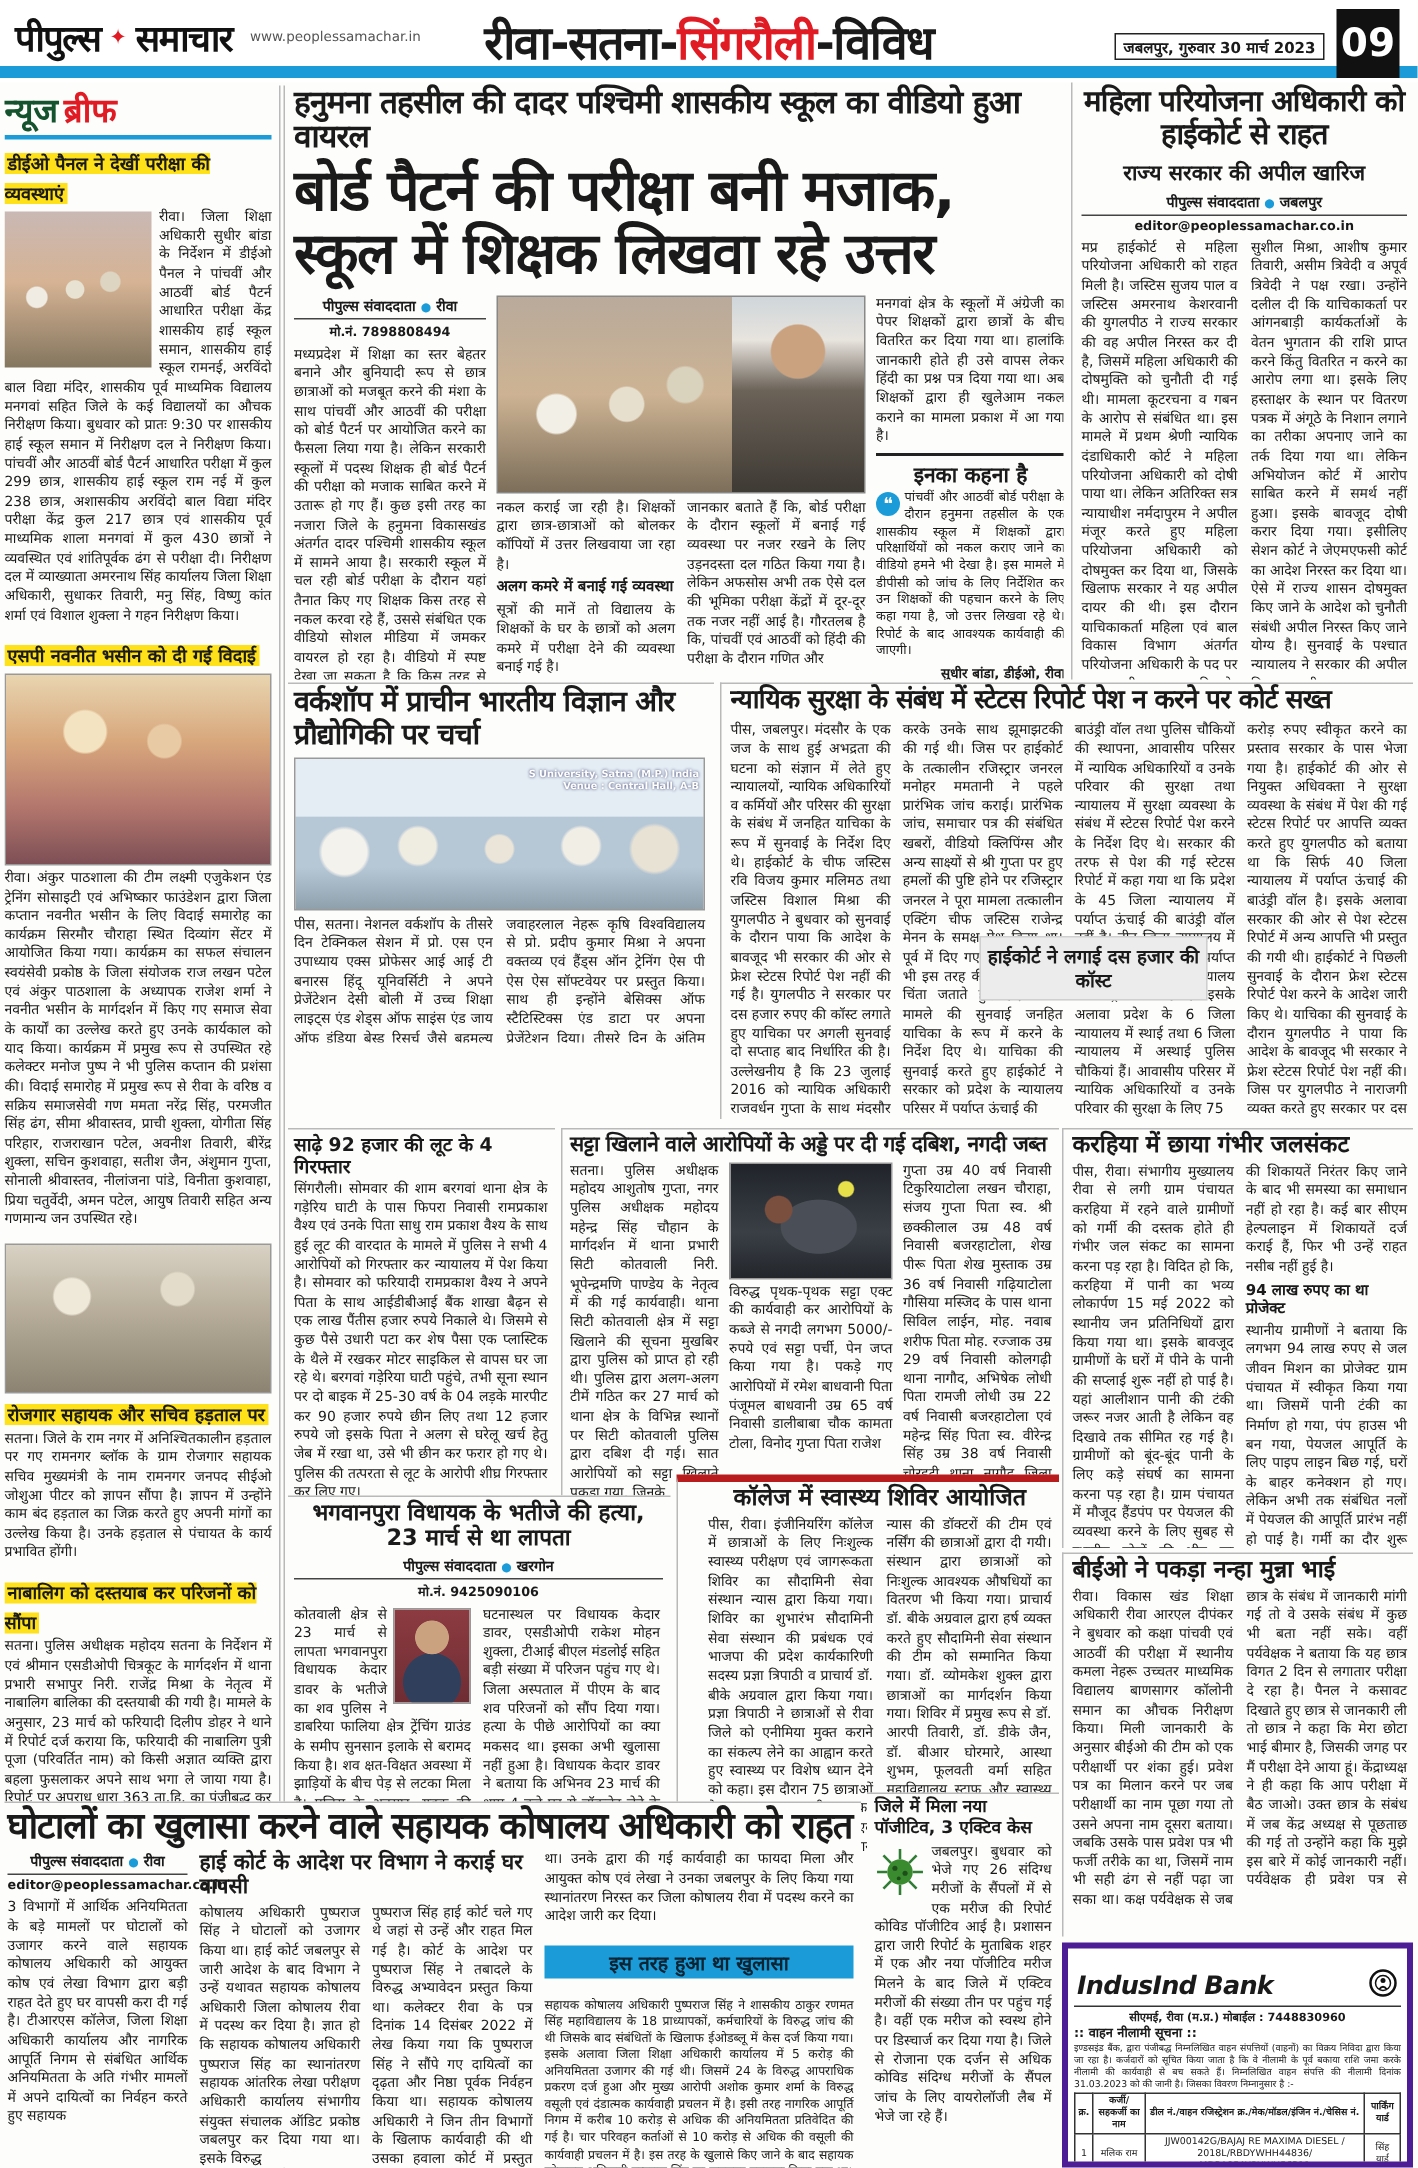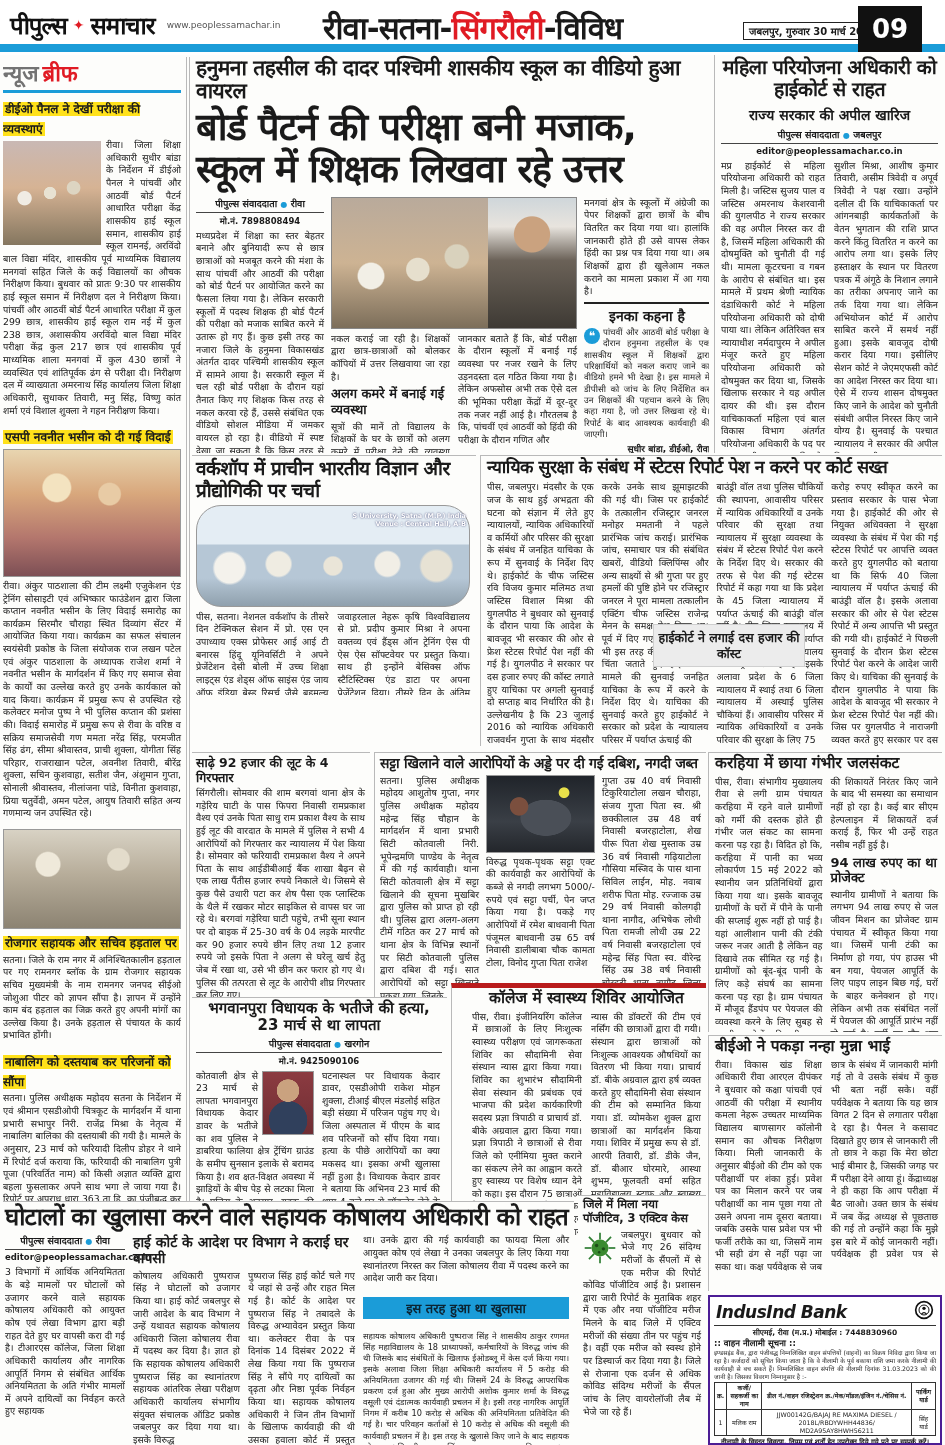--- a/index.html
+++ b/index.html
@@ -11,37 +11,37 @@
   
   .masthead { position:absolute; top:0; left:0; width:945px; height:55px; background:#fff; }
   .mast-bar { position:absolute; top:44px; left:0; width:945px; height:8px; background:#1b9cd8; }
   .logo-wrap { position:absolute; left:10px; top:8px; display:flex; align-items:center; gap:6px; }
   .logo-text { font-size:24px; font-weight:700; color:#111; letter-spacing:-1px; }
   .logo-dia { color:#e01b24; font-size:14px; }
   .site-url { font-size:9px; color:#555; margin-left:6px; }
   .section-title { position:absolute; left:0; right:0; top:6px; text-align:center; font-size:31px; font-weight:700; letter-spacing:-1px; }
   .section-title .red { color:#e01b24; }
   .dateline { position:absolute; right:62px; top:22px; font-size:10px; font-weight:700; border:1px solid #222; padding:1px 5px; background:#fff; }
-  .page-no { position:absolute; right:23px; top:6px; width:64px; height:46px; background:#111; color:#fff;
+  .page-no { position:absolute; right:12px; top:6px; width:42px; height:46px; background:#111; color:#fff;
              font-size:26px; font-weight:700; display:flex; align-items:center; justify-content:center; z-index:2; }
   
   .art { position:absolute; overflow:hidden; background:#fdfdfb; }
   .rule-r { border-right:1px solid #b9b9b9; }
   .body-text { font-size:9.3px; line-height:1.36; text-align:justify; color:#191919; }
   .cols-2 { column-count:2; column-gap:9px; }
   .byline { font-size:9.5px; font-weight:700; text-align:center; border-bottom:1px solid #444; padding-bottom:2px; margin-bottom:2px; }
   .byline .dot { color:#1b9cd8; font-size:8px; }
   .subline { font-size:8.5px; font-weight:700; text-align:center; margin-bottom:4px; }
   .photo { width:100%; border:1px solid #999; }
-  .subhead { font-weight:700; font-size:13px; line-height:1.2; margin:3px 0; }
+  .subhead { font-weight:700; font-size:10px; line-height:1.2; margin:3px 0; }
   
   .page-body { position:absolute; top:55px; left:0; width:945px; height:1390px; }
   .brief-col { left:3px; top:2px; width:184px; height:1144px; padding-right:5px; }
   .brief-head { font-size:22px; font-weight:700; border-bottom:3px solid #1b9cd8; padding-bottom:3px; margin-bottom:5px; }
-  .brief-head .b1 { color:#737373; } .brief-head .b2 { color:#e01b24; margin-left:4px; }
+  .brief-head .b1 { color:#14532d; } .brief-head .b2 { color:#e01b24; margin-left:4px; }
   .brief-hl { display:inline; background:#ffe11a; font-size:12px; font-weight:700; line-height:1.3; padding:0 2px; }
   .brief-item { margin-bottom:9px; }
   .ph-class { float:left; width:98px; height:104px; margin:2px 5px 2px 0;
       background: radial-gradient(circle at 22% 55%, #f0ece4 0 7%, transparent 8%),
                   radial-gradient(circle at 48% 50%, #e8e2d2 0 8%, transparent 9%),
                   radial-gradient(circle at 72% 45%, #ddd5c2 0 7%, transparent 8%),
                   linear-gradient(180deg,#c9b8b4,#d6b394 45%,#84765f 100%); }
   .ph-farewell { height:128px; margin:3px 0;
       background: radial-gradient(circle at 30% 30%, #f3e3c0 0 9%, transparent 10%),
                   radial-gradient(circle at 60% 35%, #e8cba5 0 8%, transparent 9%),
@@ -81,21 +81,21 @@
   .mahila-sub { font-size:14px; font-weight:700; text-align:center; margin:3px 0 4px; }
   
   .workshop { left:192px; top:400px; width:284px; height:240px; padding:2px 6px 0 4px; border-top:1px solid #b9b9b9; }
   .ws-hl { font-size:19px; font-weight:700; line-height:1.15; letter-spacing:-0.5px; margin-bottom:3px; }
   .ph-ws { height:102px; position:relative; margin-bottom:4px;
       background: radial-gradient(circle at 12% 62%, #f4f2ec 0 6%, transparent 7%),
                   radial-gradient(circle at 30% 58%, #efece2 0 6%, transparent 7%),
                   radial-gradient(circle at 50% 60%, #eae5d8 0 6%, transparent 7%),
                   radial-gradient(circle at 70% 58%, #f1eee6 0 6%, transparent 7%),
                   radial-gradient(circle at 88% 60%, #e7e2d4 0 6%, transparent 7%),
-                  linear-gradient(180deg,#e4edf4 0 38%, #b6c7d6 39% 72%, #8fa0ad 100%); border-radius: 25px; }
+                  linear-gradient(180deg,#e4edf4 0 38%, #b6c7d6 39% 72%, #8fa0ad 100%); }
   .ws-banner { position:absolute; right:3px; top:6px; text-align:right; color:#fff; font-size:6.5px; font-weight:700; text-shadow:0 0 2px #336; }
   
   .court { left:480px; top:400px; width:462px; height:291px; padding:2px 4px 0 6px; border-top:1px solid #b9b9b9; border-left:1px solid #b9b9b9; position:absolute; }
   .court-hl { font-size:17.5px; font-weight:700; letter-spacing:-0.5px; line-height:1.1; margin-bottom:4px; }
   .court-row { display:flex; gap:8px; }
   .court-row > div { width:107px; }
   .court-inset { position:absolute; left:172px; top:168px; width:152px; background:#ececec; border:1px solid #cfcfcf;
                  font-size:12.5px; font-weight:700; text-align:center; padding:5px 4px; line-height:1.25; }
   
   .loot { left:192px; top:697px; width:178px; height:245px; padding:2px 5px 0 4px; border-top:1px solid #b9b9b9; }
@@ -136,21 +136,21 @@
   .gho-c1 { width:120px; flex:none; }
   .gho-mid { width:222px; flex:none; }
   .gho-sub { font-size:14px; font-weight:700; line-height:1.15; margin-bottom:3px; }
   .gho-mid-cols { display:flex; gap:8px; }
   .gho-mid-cols > div { width:107px; }
   .gho-right { width:206px; flex:none; }
   .gho-box { margin-top:12px; }
   .gho-box-title { background:#1b9cd8; color:#0b2433; font-size:13px; font-weight:700; text-align:center; padding:2px 0; }
   .gho-box-body { font-size:8.2px; line-height:1.35; text-align:justify; padding-top:12px; }
   
-  .ad { left:708px; top:1240px; width:234px; height:150px; border:2px solid #4c1d95; background:#fff; padding:2px 4px; }
+  .ad { left:708px; top:1240px; width:234px; height:150px; border:4px solid #4c1d95; background:#fff; padding:12px 4px; }
   .ad-brandrow { display:flex; align-items:center; justify-content:space-between; border-bottom:1px solid #333; padding:1px 2px; }
   .ad-brand { font-size:17px; font-weight:800; font-style:italic; letter-spacing:-0.5px; }
   .ad-contact { font-size:7.5px; font-weight:700; text-align:center; margin-top:1px; }
   .ad-title { font-size:8.5px; font-weight:700; text-align:left; }
   .ad-body { font-size:6.2px; line-height:1.3; text-align:justify; margin:1px 0; }
   .ad table { width:100%; border-collapse:collapse; font-size:6.3px; }
   .ad th, .ad td { border:1px solid #333; padding:1px 2px; text-align:center; line-height:1.25; }
   .ad-foot { font-size:6.8px; font-weight:700; text-align:center; margin-top:1px; }
   .vline1 { position:absolute; left:189px; top:2px; height:1388px; border-left:1px solid #b9b9b9; }
 </style>

